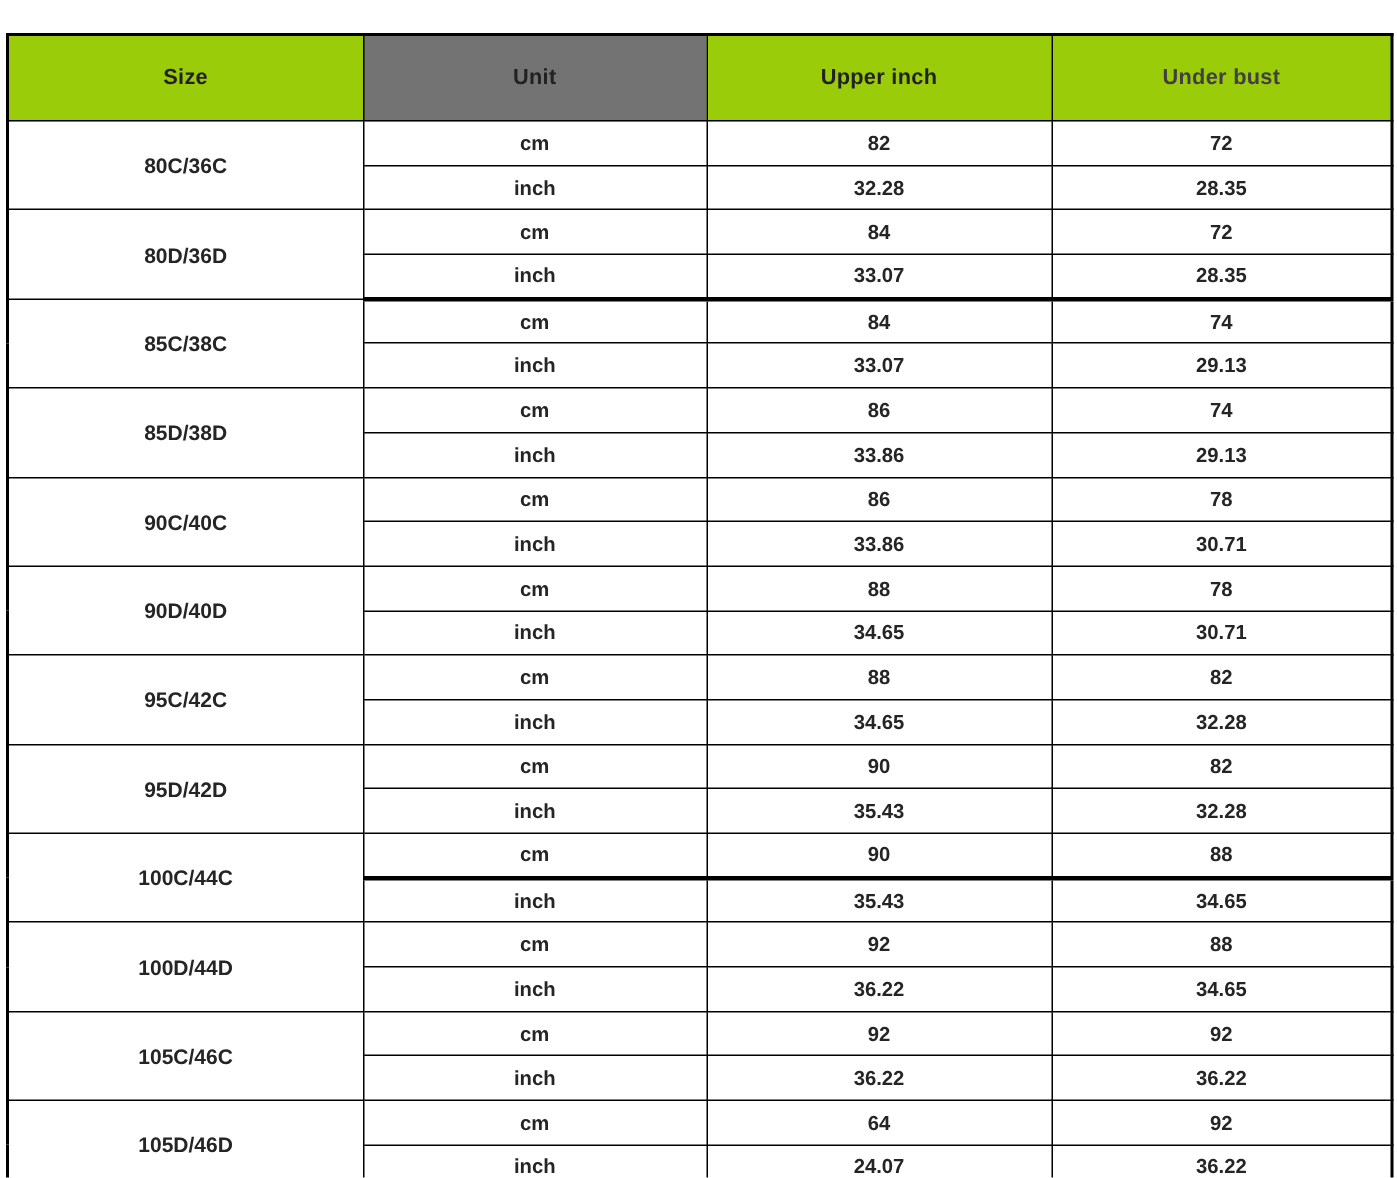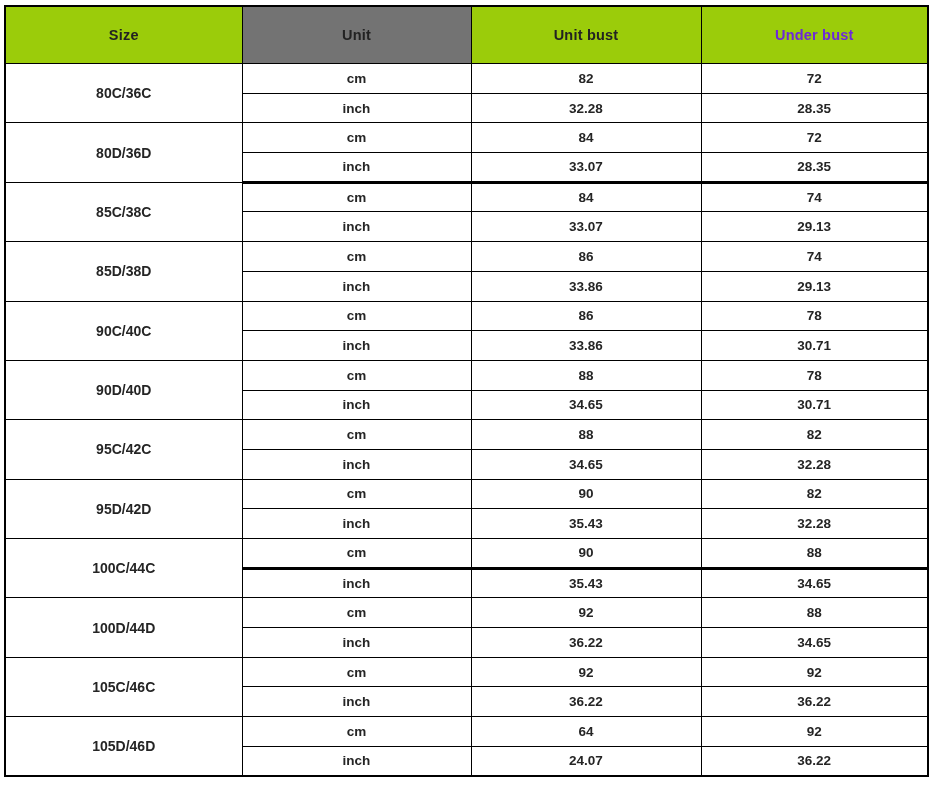--- a/index.html
+++ b/index.html
@@ -13,21 +13,21 @@
     height: 785px;
     font-family: "Liberation Sans", sans-serif;
     overflow: hidden;
   }
 
   .chart-wrap {
     position: relative;
     width: 931px;
     height: 785px;
     box-sizing: border-box;
-    padding: 5px 4px 8px 4px;
+    padding: 22px 4px 8px 4px;
   }
 
   table.size-chart {
     width: 923px;
     border-collapse: collapse;
     table-layout: fixed;
     border: 2px solid #000000;
   }
 
   table.size-chart col.col-size    { width: 237px; }
@@ -92,22 +92,22 @@
     <colgroup>
       <col class="col-size">
       <col class="col-unit">
       <col class="col-upper">
       <col class="col-under">
     </colgroup>
     <thead>
       <tr>
         <th class="first-head" style="background: rgb(155, 204, 10); color: rgb(34, 34, 34);">Size</th>
         <th style="background: #737373; color: rgb(34, 34, 34);">Unit</th>
-        <th style="background: rgb(155, 204, 10); color: rgb(34, 34, 34);">Unit bust</th>
-        <th class="last-head" style="background: rgb(155, 204, 10); color: #6d28d9;">Under bust</th>
+        <th style="background: rgb(155, 204, 10); color: rgb(34, 34, 34);">Upper inch</th>
+        <th class="last-head" style="background: rgb(155, 204, 10); color: #404040;">Under bust</th>
       </tr>
     </thead>
     <tbody id="chart-body">
         <tr>
           <td class="size-cell" rowspan="2">80C/36C</td>
           <td class="unit-cell">cm</td>
           <td class="upper-cell">82</td>
           <td class="under-cell last-col">72</td>
         </tr>
         <tr>

